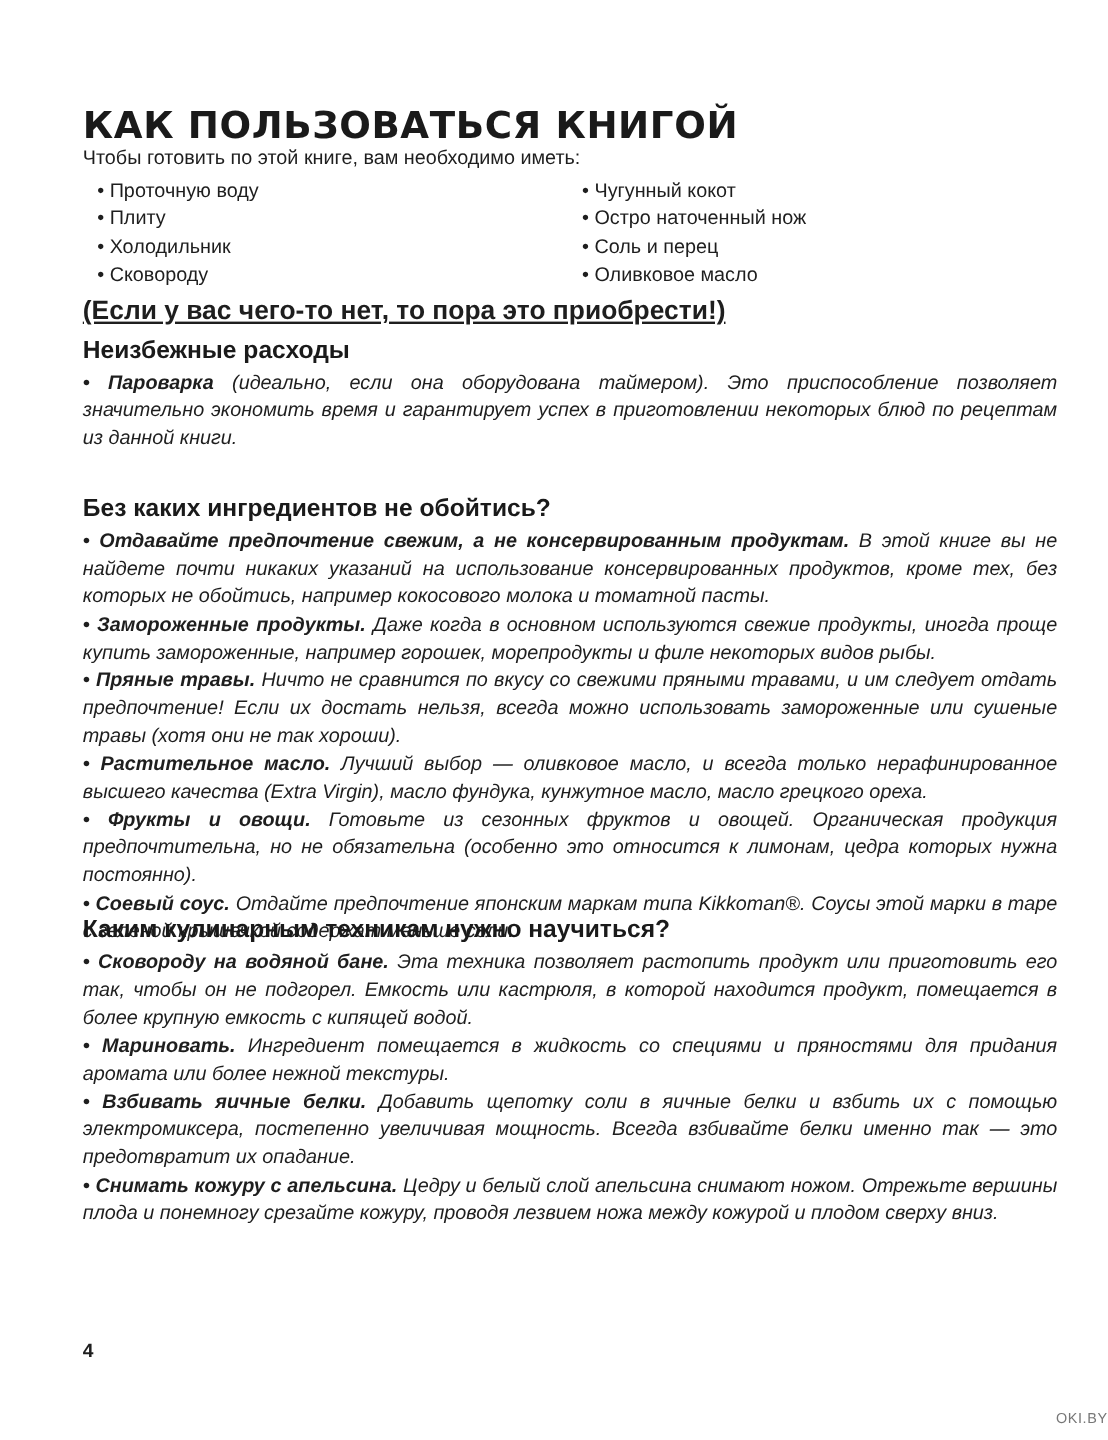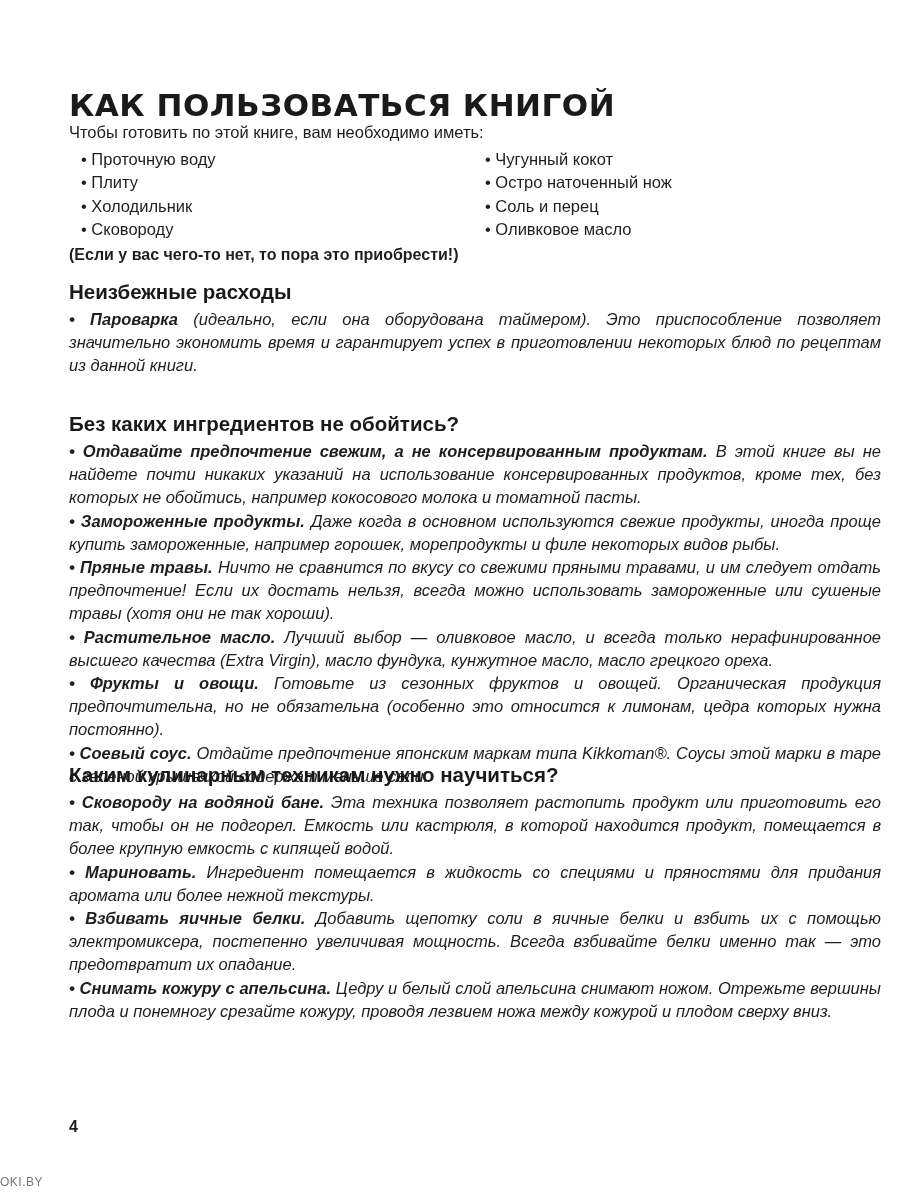--- a/index.html
+++ b/index.html
@@ -12,31 +12,31 @@
     position: absolute; top: 66px; left: 0;
     font-family: "DejaVu Sans", sans-serif; font-weight: bold;
     font-size: 31px; letter-spacing: 0.5px; color: #1a1a1a; white-space: nowrap;
   }
   .intro { position: absolute; top: 121px; left: 0; font-size: 16.5px; line-height: 23px; }
   .tools { position: absolute; top: 148px; left: 0; width: 812px; font-size: 16.5px; line-height: 23.4px; }
   .tools .col { position: absolute; top: 0; }
   .tools .col.left { left: 12px; }
   .tools .col.right { left: 416px; }
   .tools .item { white-space: nowrap; }
-  .note { position: absolute; top: 246px; left: 0; font-size: 16px; font-weight: bold; }
+  .note { position: absolute; top: 246px; left: 0; font-size: 22px; font-weight: bold; text-decoration: underline; }
   .section { position: absolute; left: 0; width: 812px; }
   .section h2 {
     margin: 0 0 4px 0; font-size: 20.5px; font-weight: bold; color: #1a1a1a;
     font-family: "Liberation Sans", sans-serif; white-space: nowrap;
   }
   .para { font-size: 16.5px; line-height: 23.2px; text-align: justify; margin: 0; font-style: italic; }
   .para b { font-weight: bold; }
   .page-number { position: absolute; top: 1118px; left: 69px; font-size: 16px; font-weight: bold; }
   .watermark {
-    position: absolute; top: 1175px; left: 0; width: 923px; text-align: left;
+    position: absolute; top: 1175px; left: 0; width: 923px; text-align: right;
     font-size: 12px; color: #777; letter-spacing: 0.5px;
   }
 </style>
 </head>
 <body>
 
 <div class="page">
   <h1 class="page-title">КАК ПОЛЬЗОВАТЬСЯ КНИГОЙ</h1>
   <div class="intro">Чтобы готовить по этой книге, вам необходимо иметь:</div>
 

